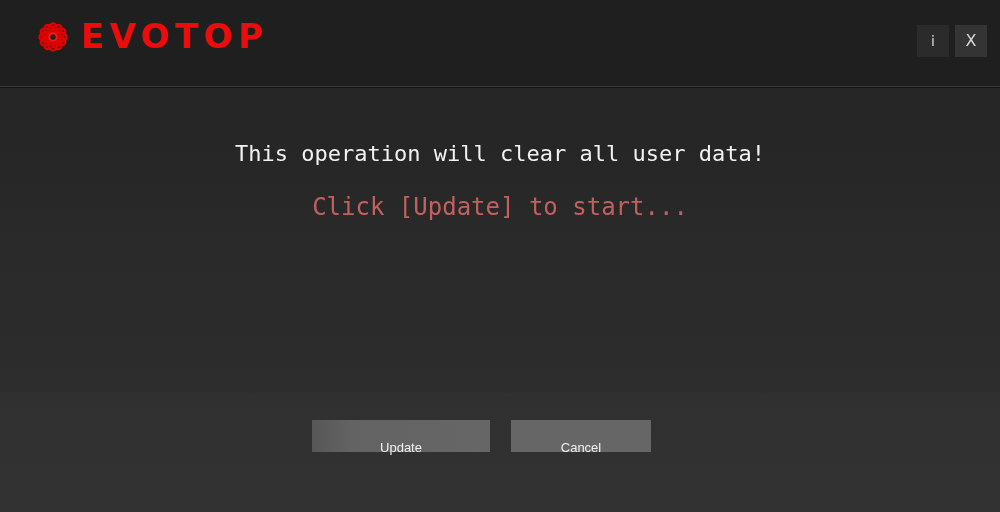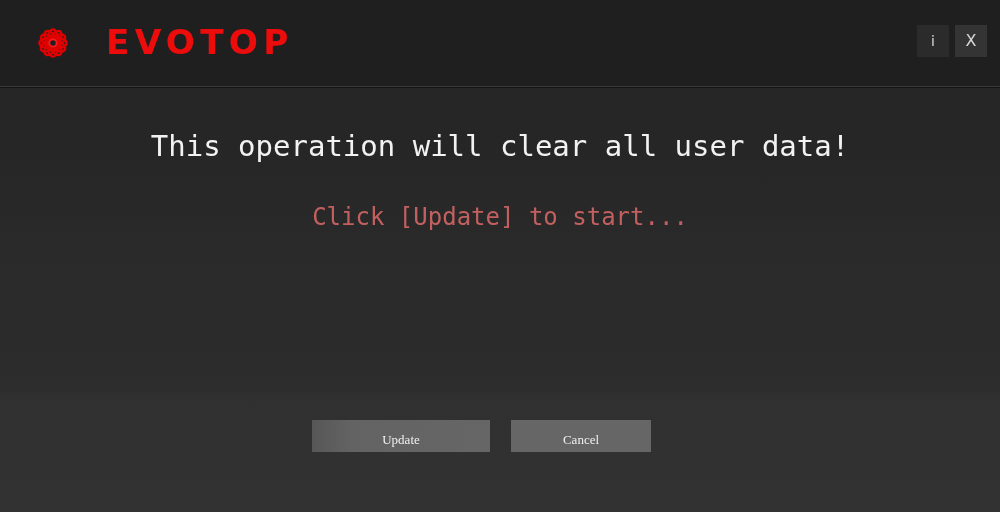--- a/index.html
+++ b/index.html
@@ -56,23 +56,21 @@
     width: 1000px;
     height: 1px;
     background: #151515;
   }
 
   .brand {
     position: absolute;
     left: 36px;
     top: 20px;
     display: flex;
-    align-items: center;
     height: 46px;
-    gap: 25px;
   }
   .brand-icon {
     width: 34px;
     height: 34px;
     display: block;
     flex: 0 0 auto;
   }
   .brand-text {
     margin-left: 11px;
     color: #ec0c0c;
@@ -122,35 +120,35 @@
     position: absolute;
     left: 0;
     top: 88px;
     width: 1000px;
     height: 424px;
   }
 
   .headline {
     position: absolute;
     left: 0;
-    top: 40px;
+    top: 48px;
     width: 1000px;
     text-align: center;
     color: #f2f2f2;
     font-family: "DejaVu Sans Mono", monospace;
-    font-size: 29px;
+    font-size: 22px;
     line-height: 36px;
     letter-spacing: 0px;
     white-space: nowrap;
   }
 
   .subline {
     position: absolute;
     left: 0;
-    top: 114px;
+    top: 104px;
     width: 1000px;
     text-align: center;
     color: #c2605f;
     font-family: "DejaVu Sans Mono", monospace;
     font-size: 24px;
     line-height: 30px;
     white-space: nowrap;
   }
 
   
@@ -160,26 +158,26 @@
     top: 332px;
     width: 376px;
     height: 32px;
   }
   .action-btn {
     position: absolute;
     top: 0;
     height: 32px;
     background: #636363;
     color: #f0f0f0;
-    font-family: Liberation Serif, serif;
+    font-family: Liberation Sans, sans-serif;
     font-size: 13px;
     line-height: 32px;
     text-align: center;
     border: none;
-    padding: 4px;
+    padding: 12px;
     margin: 0;
     cursor: pointer;
     user-select: none;
     display: block;
   }
   .action-btn.primary {
     left: 0;
     width: 178px;
     background: linear-gradient(to right, #575757 0%, #636363 22%, #666666 100%);
   }

